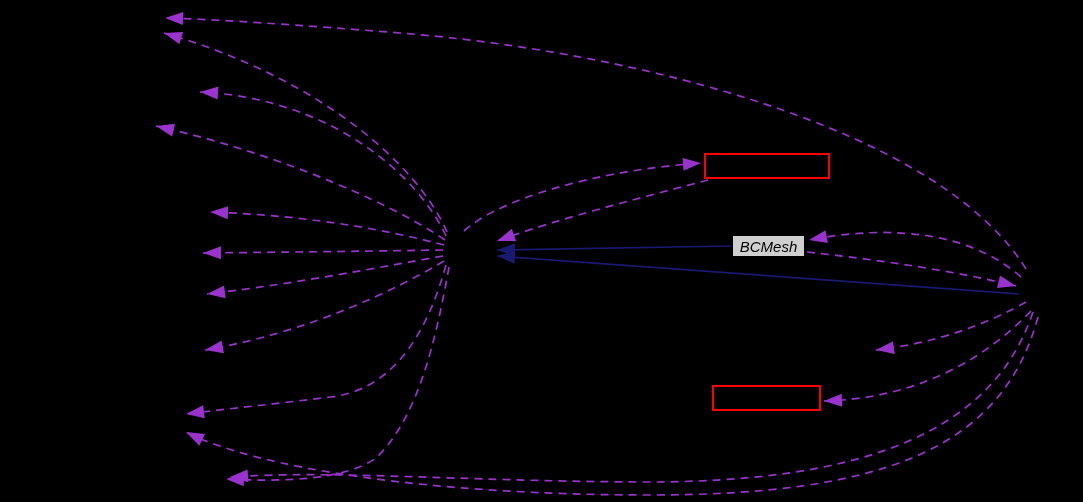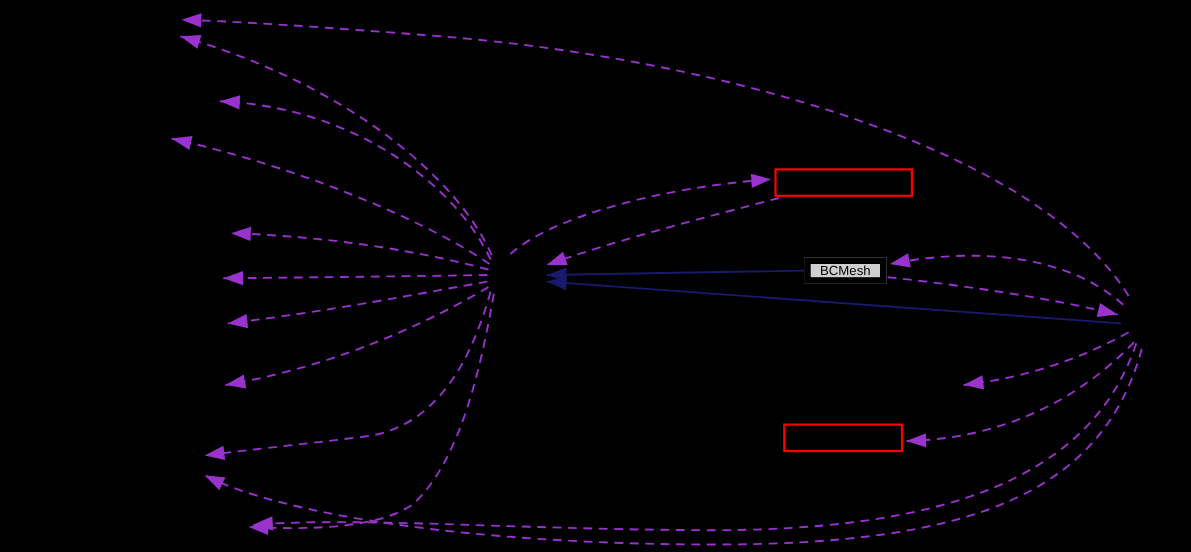--- a/index.html
+++ b/index.html
@@ -23,23 +23,24 @@
     height: 502px;
   }
   .node {
     position: absolute;
     box-sizing: border-box;
     display: flex;
     align-items: center;
     justify-content: center;
   }
   .node-gray {
-    border: 6px solid #be185d;
-    font-size: 12px;
+    border: 2px solid #be185d;
+    font-size: 15px;
     line-height: 1;
+    font-style: italic;
   }
   .node-red {
     background: transparent;
   }
 </style>
 </head>
 <body>
 
 <div id="stage" style="background: rgb(0, 0, 0);">
   <svg id="edge-layer" viewBox="0 0 1083 502" xmlns="http://www.w3.org/2000/svg">

